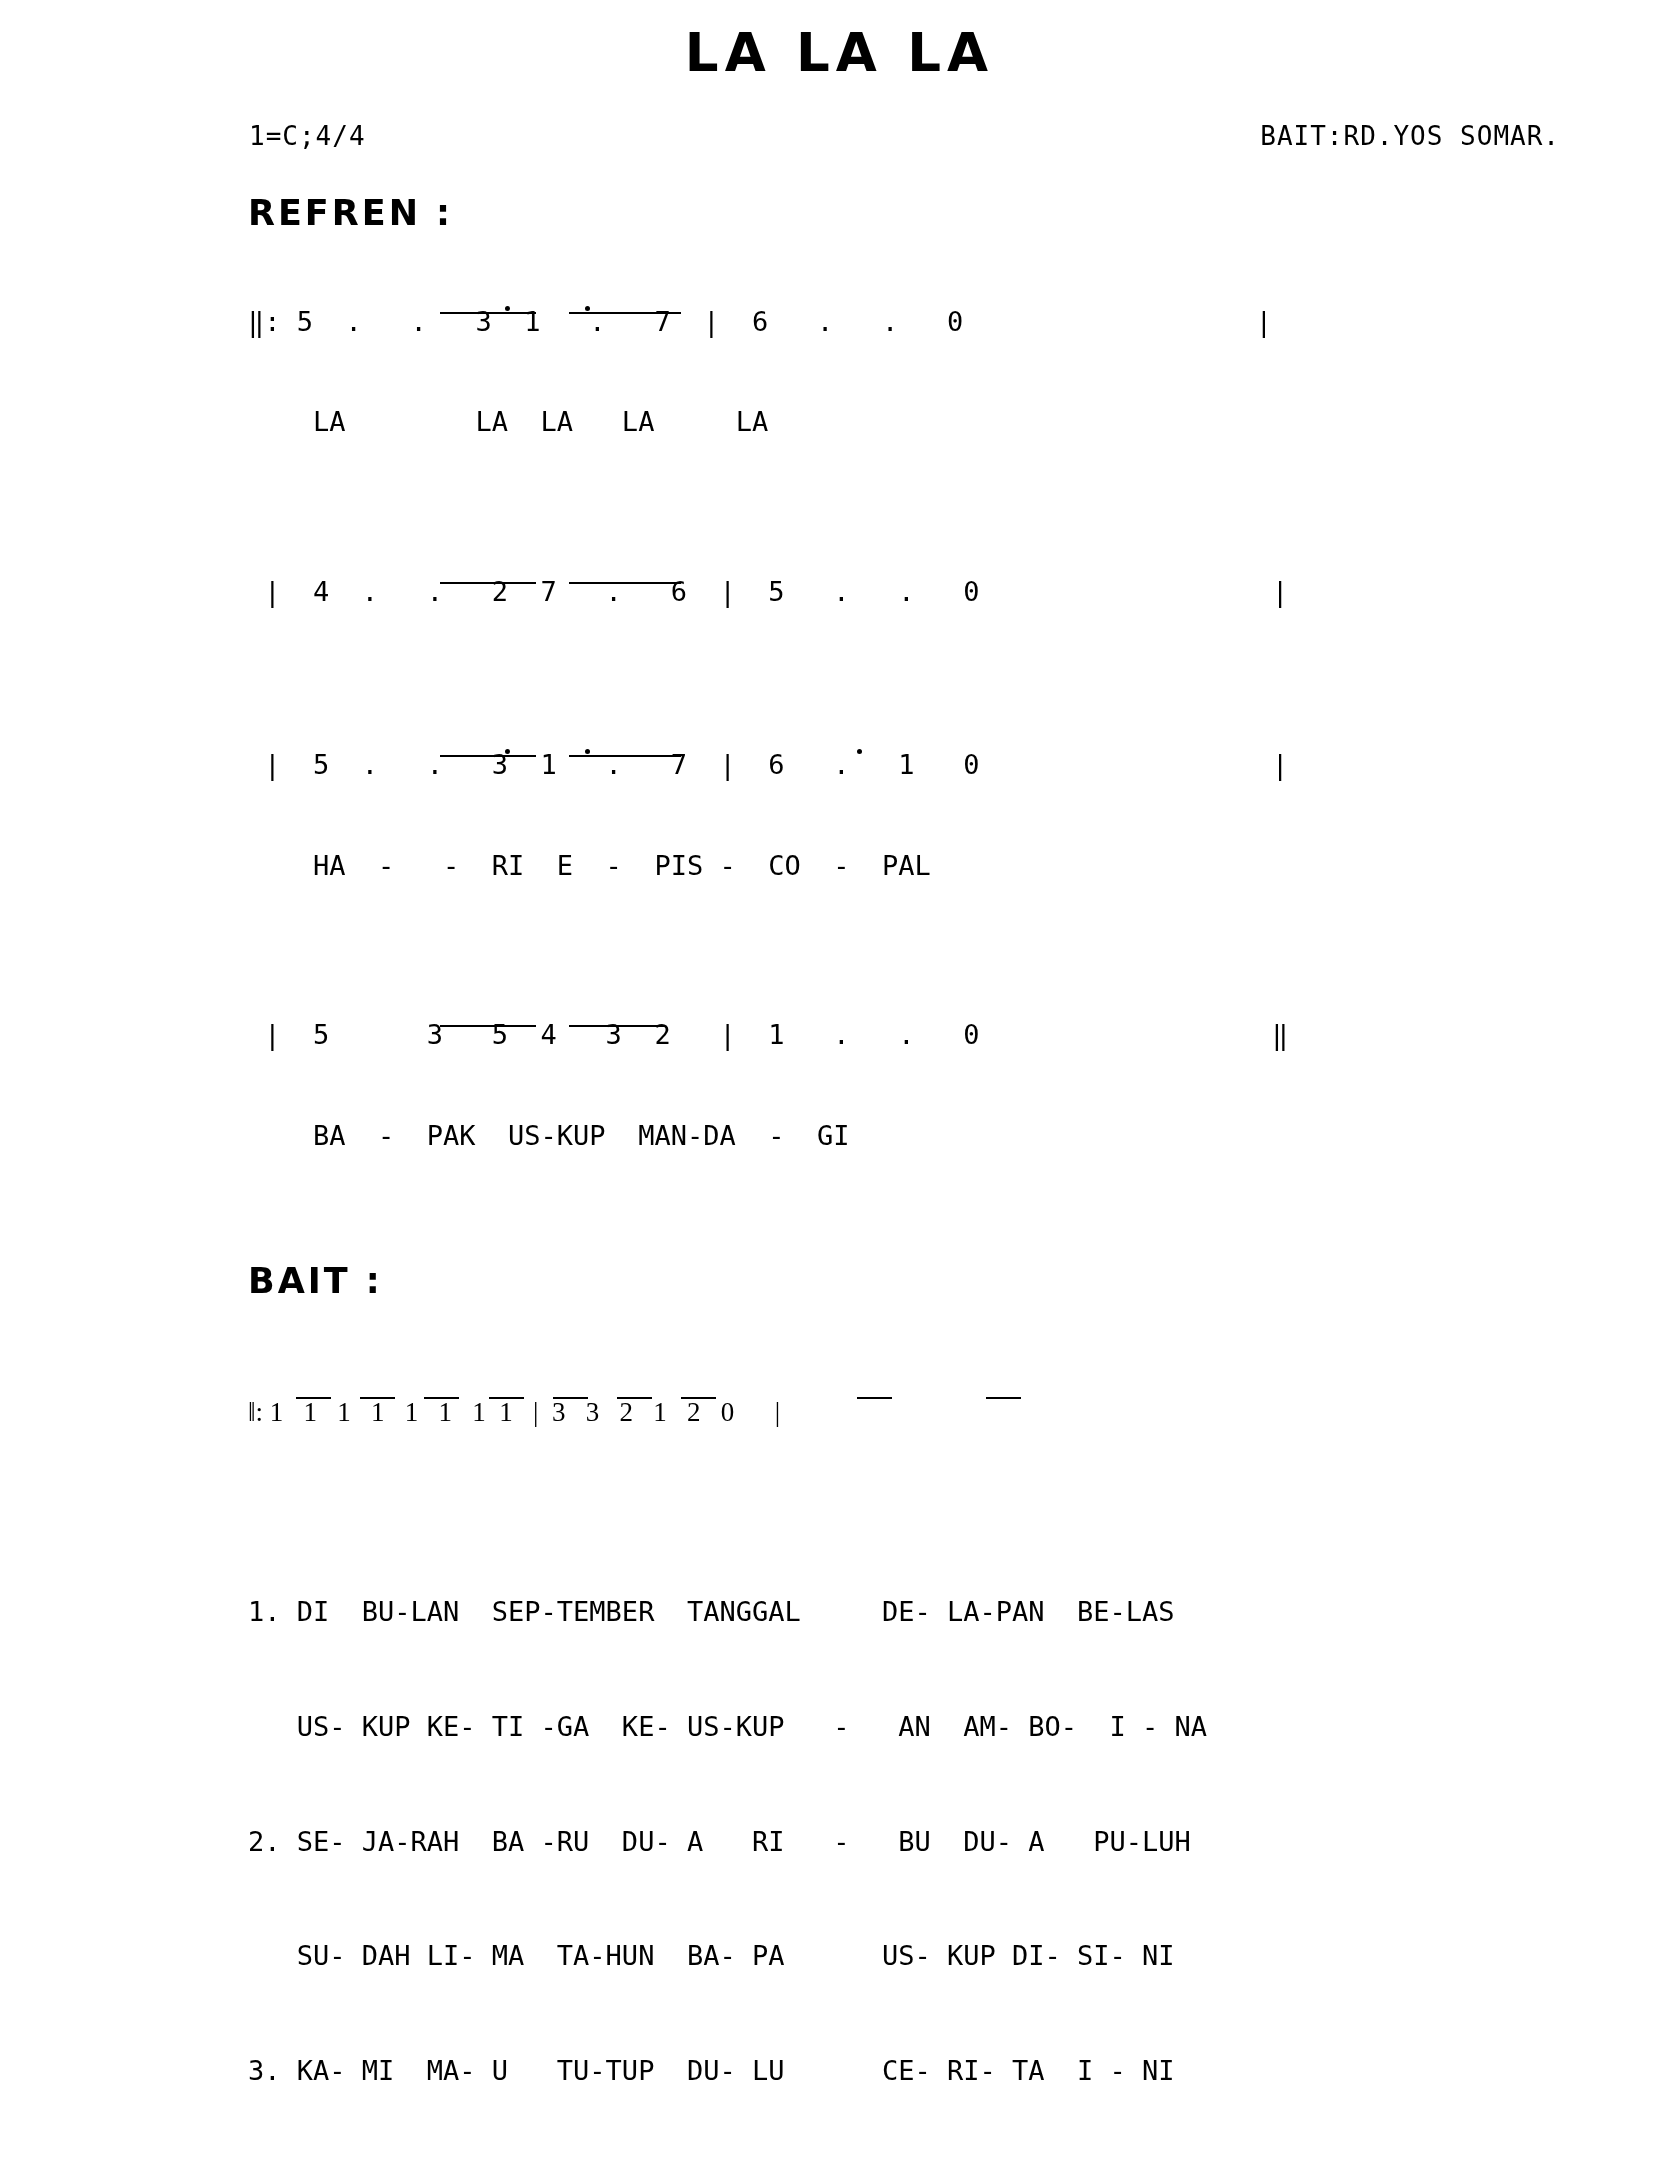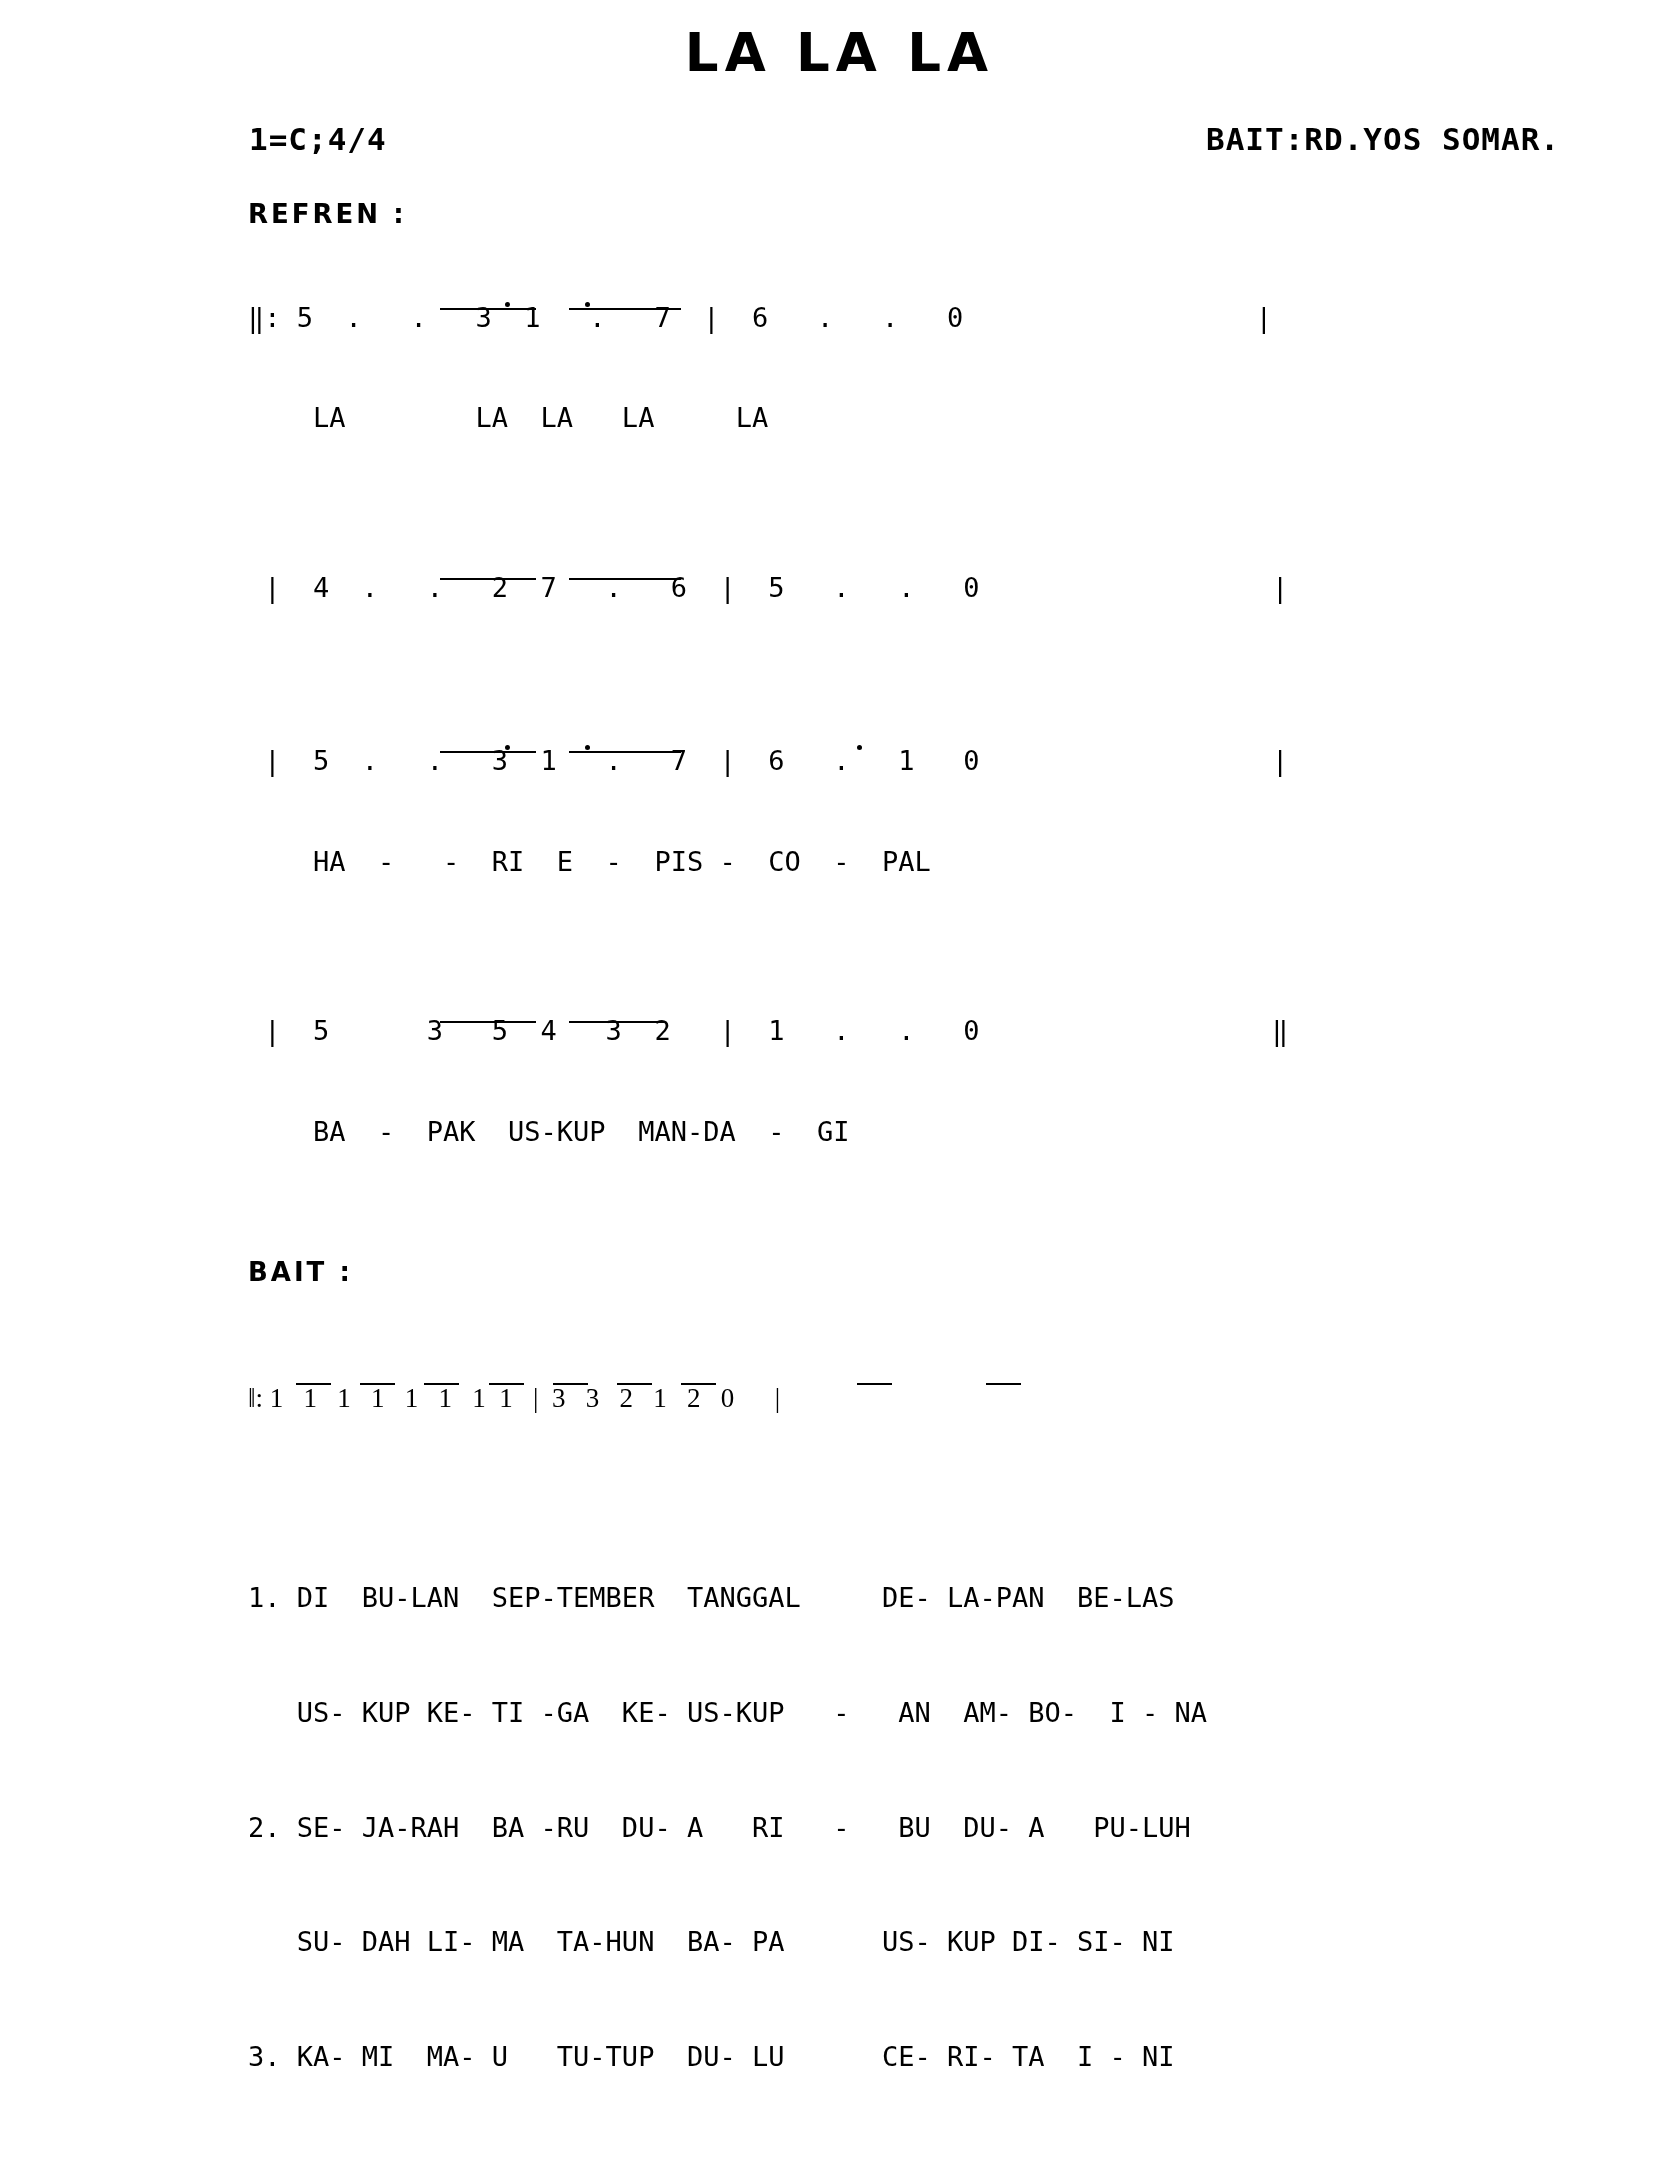--- a/index.html
+++ b/index.html
@@ -28,28 +28,27 @@
     letter-spacing: 6px;
     margin: 22px 0 0 0;
     padding: 0;
   }
   .meta-row {
     display: flex;
     justify-content: space-between;
     align-items: center;
     margin: 38px 0 0 0;
     padding: 0 119px 0 249px;
-    font-size: 31px;
+    font-size: 26px;
     letter-spacing: 1px;
-    font-weight: bold;
   }
   .section-label {
     font-family: "DejaVu Sans", sans-serif;
     font-weight: bold;
-    font-size: 26px;
+    font-size: 35px;
     letter-spacing: 3px;
     margin: 42px 0 0 248px;
   }
   .staff-block {
     margin: 18px 0 0 248px;
     font-size: 27px;
     line-height: 1.05;
     white-space: pre;
     letter-spacing: 0px;
   }

